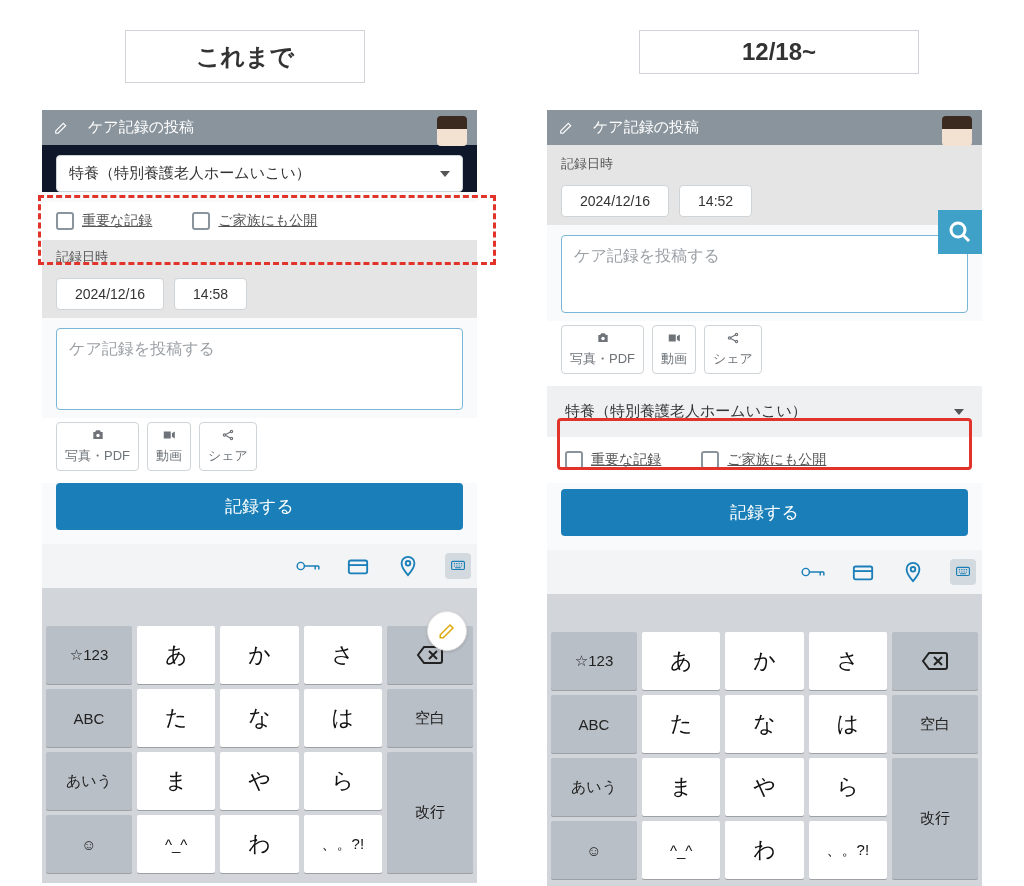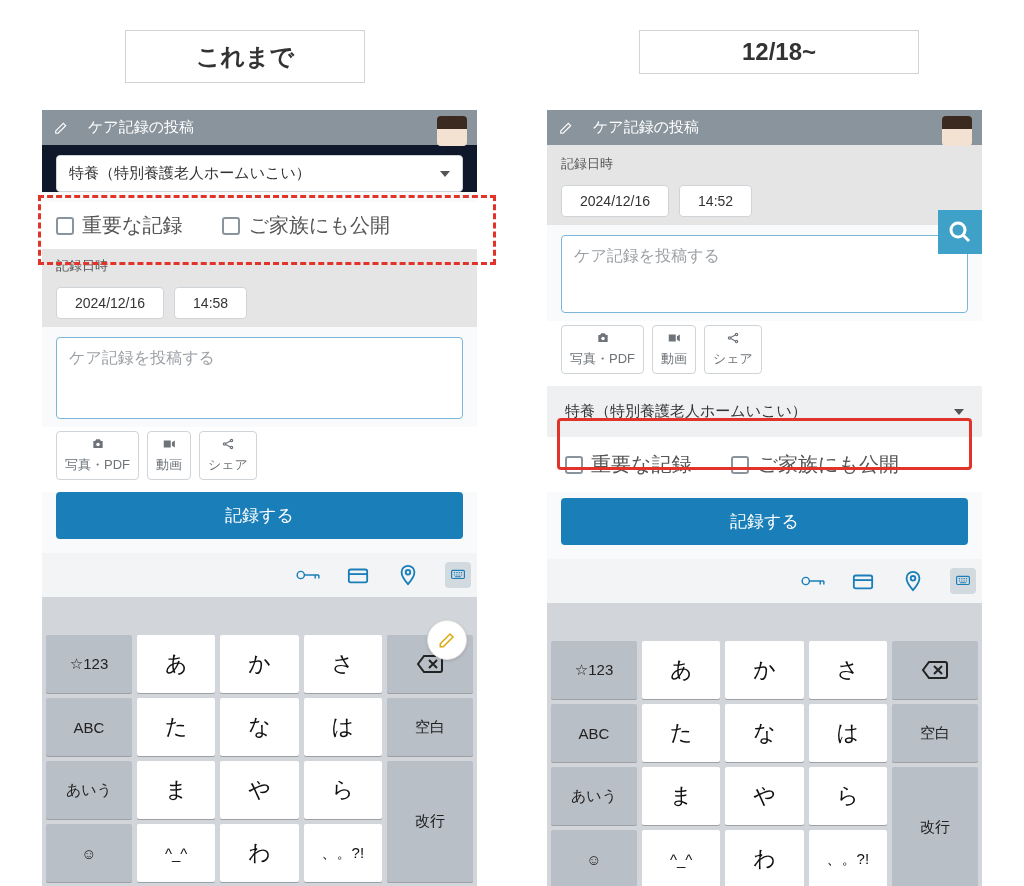--- a/index.html
+++ b/index.html
@@ -46,22 +46,23 @@
     display:flex; align-items:center; justify-content:space-between;
     background:#fff;
     margin-bottom:10px;
   }
   .caret-down {
     width:0;height:0;border-left:5px solid transparent;border-right:5px solid transparent;border-top:6px solid #555;
   }
   .checks-row {
     display:flex; align-items:flex-end; gap:40px;
     padding: 10px 14px;
-    color:#555; font-size:20px;
+    color:#555; font-size:14px;
     background:#fff;
+    text-decoration:underline;
   }
   .check-item { display:flex; align-items:center; gap:8px; }
   .cbox { width:18px; height:18px; border:2px solid #8a949c; border-radius:3px; }
   .date-row { display:flex; gap:10px; padding: 8px 14px; background:#e5e5e5; flex-wrap:wrap;}
   .date-label { width:100%; font-size:13px; color:#555; margin-bottom:2px;}
   .field {
     border:1px solid #cfd4d8; border-radius:4px;
     padding:7px 18px; font-size:14px; color:#333; background:#fff;
   }
   .textarea {

